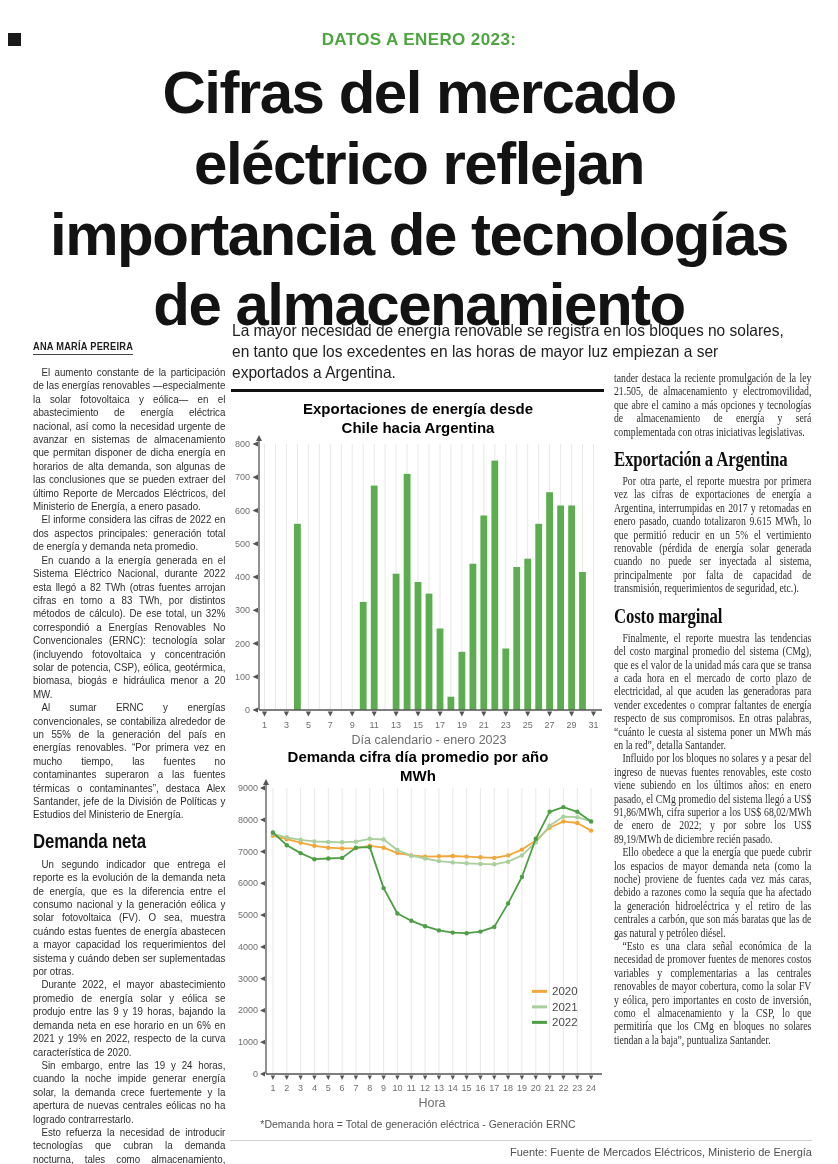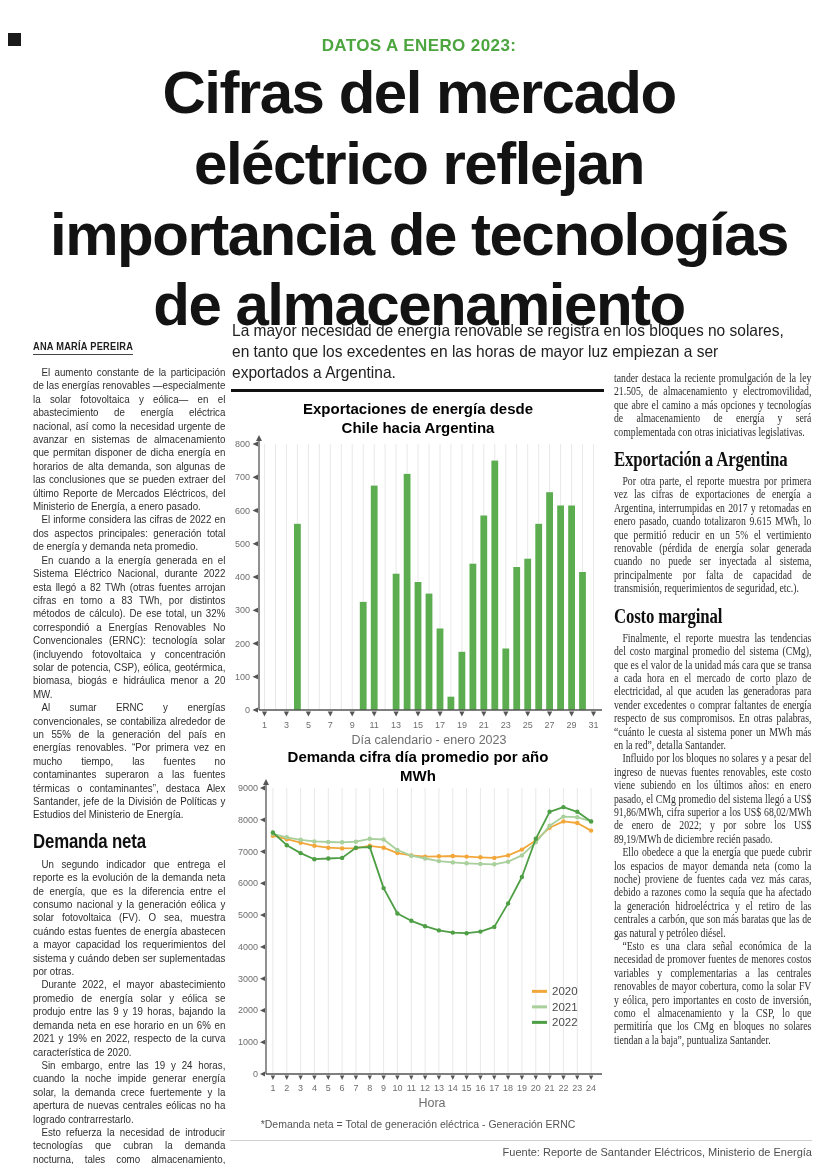--- a/index.html
+++ b/index.html
@@ -4,21 +4,21 @@
 <style>
   html,body{margin:0;padding:0;}
   body{
     width:838px;height:1164px;position:relative;background:#ffffff;
     font-family:"Liberation Sans", sans-serif;color:#2e2e2e;overflow:hidden;
   }
   .abs{position:absolute;}
   
   .page-marker{left:8px;top:33px;width:13px;height:13px;background:#1a1a1a;}
   
-  .kicker{left:0;top:36px;width:838px;text-align:center;font-weight:bold;
+  .kicker{left:0;top:30px;width:838px;text-align:center;font-weight:bold;
     font-size:17px;letter-spacing:.4px;}
   .headline{left:20px;top:58px;width:798px;text-align:center;font-weight:bold;
     font-size:60px;line-height:1.18;letter-spacing:-1.5px;color:#131313;white-space:pre-line;}
   
   .lead-wrap{left:232px;top:320px;width:580px;height:70px;}
   .lead{width:618px;transform:scaleX(.94);transform-origin:left top;
     font-size:16.5px;line-height:1.28;color:#222;white-space:pre-line;}
   
   .colwrap{overflow:hidden;}
   .col-inner{transform:scaleX(.84);transform-origin:left top;}
@@ -384,15 +384,15 @@
     <circle cx="345.3" cy="33.8" r="2.2" fill="#4d9e44"></circle>
     <circle cx="359.1" cy="43.4" r="2.2" fill="#4d9e44"></circle>
     <line x1="300" y1="213.3777777777778" x2="315" y2="213.3777777777778" stroke="#f2a73b" stroke-width="3"></line>
     <text x="320" y="217.3777777777778" class="legend">2020</text>
     <line x1="300" y1="228.8777777777778" x2="315" y2="228.8777777777778" stroke="#a8cf9c" stroke-width="3"></line>
     <text x="320" y="232.8777777777778" class="legend">2021</text>
     <line x1="300" y1="244.3777777777778" x2="315" y2="244.3777777777778" stroke="#4d9e44" stroke-width="3"></line>
     <text x="320" y="248.3777777777778" class="legend">2022</text>
   </svg>
 
-<div class="abs footnote">*Demanda neta = Total de generación eléctrica - Generación ERNC</div>
+<div class="abs footnote">*Demanda hora = Total de generación eléctrica - Generación ERNC</div>
 <div class="abs thin-rule"></div>
-<div class="abs source">Fuente: Reporte de Santander Eléctricos, Ministerio de Energía</div>
+<div class="abs source">Fuente: Fuente de Mercados Eléctricos, Ministerio de Energía</div>
 
 </body></html>

